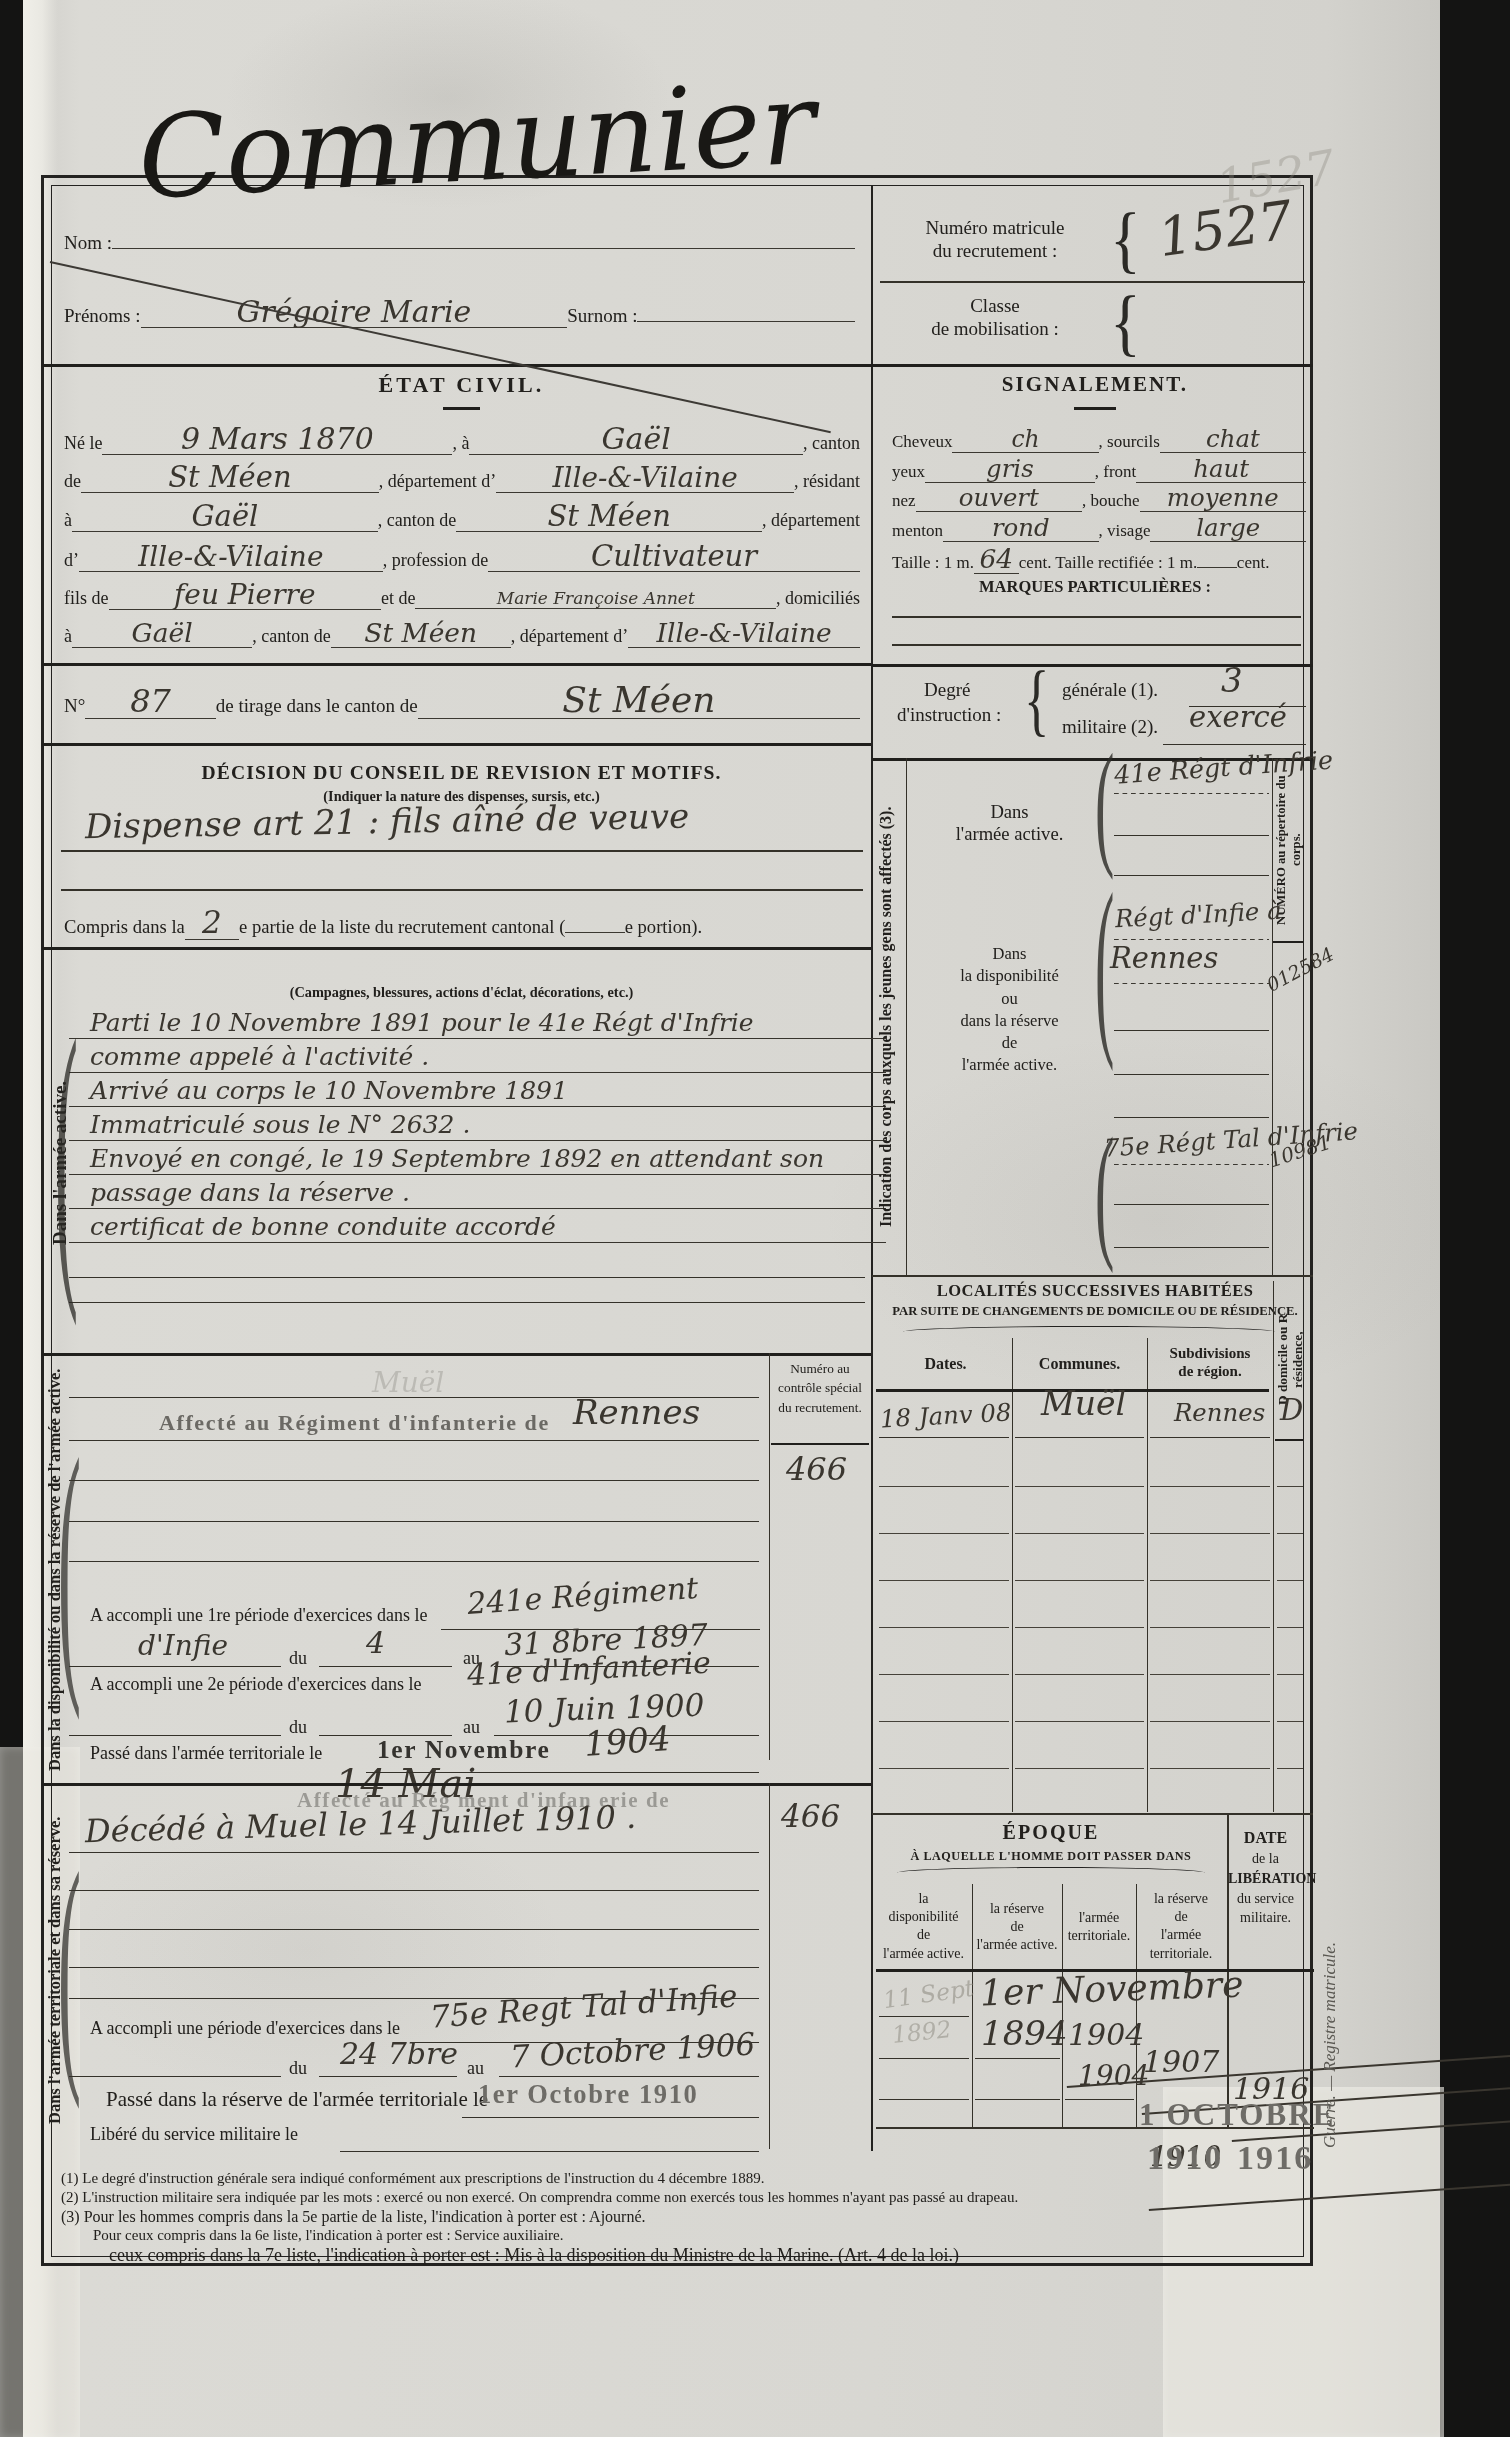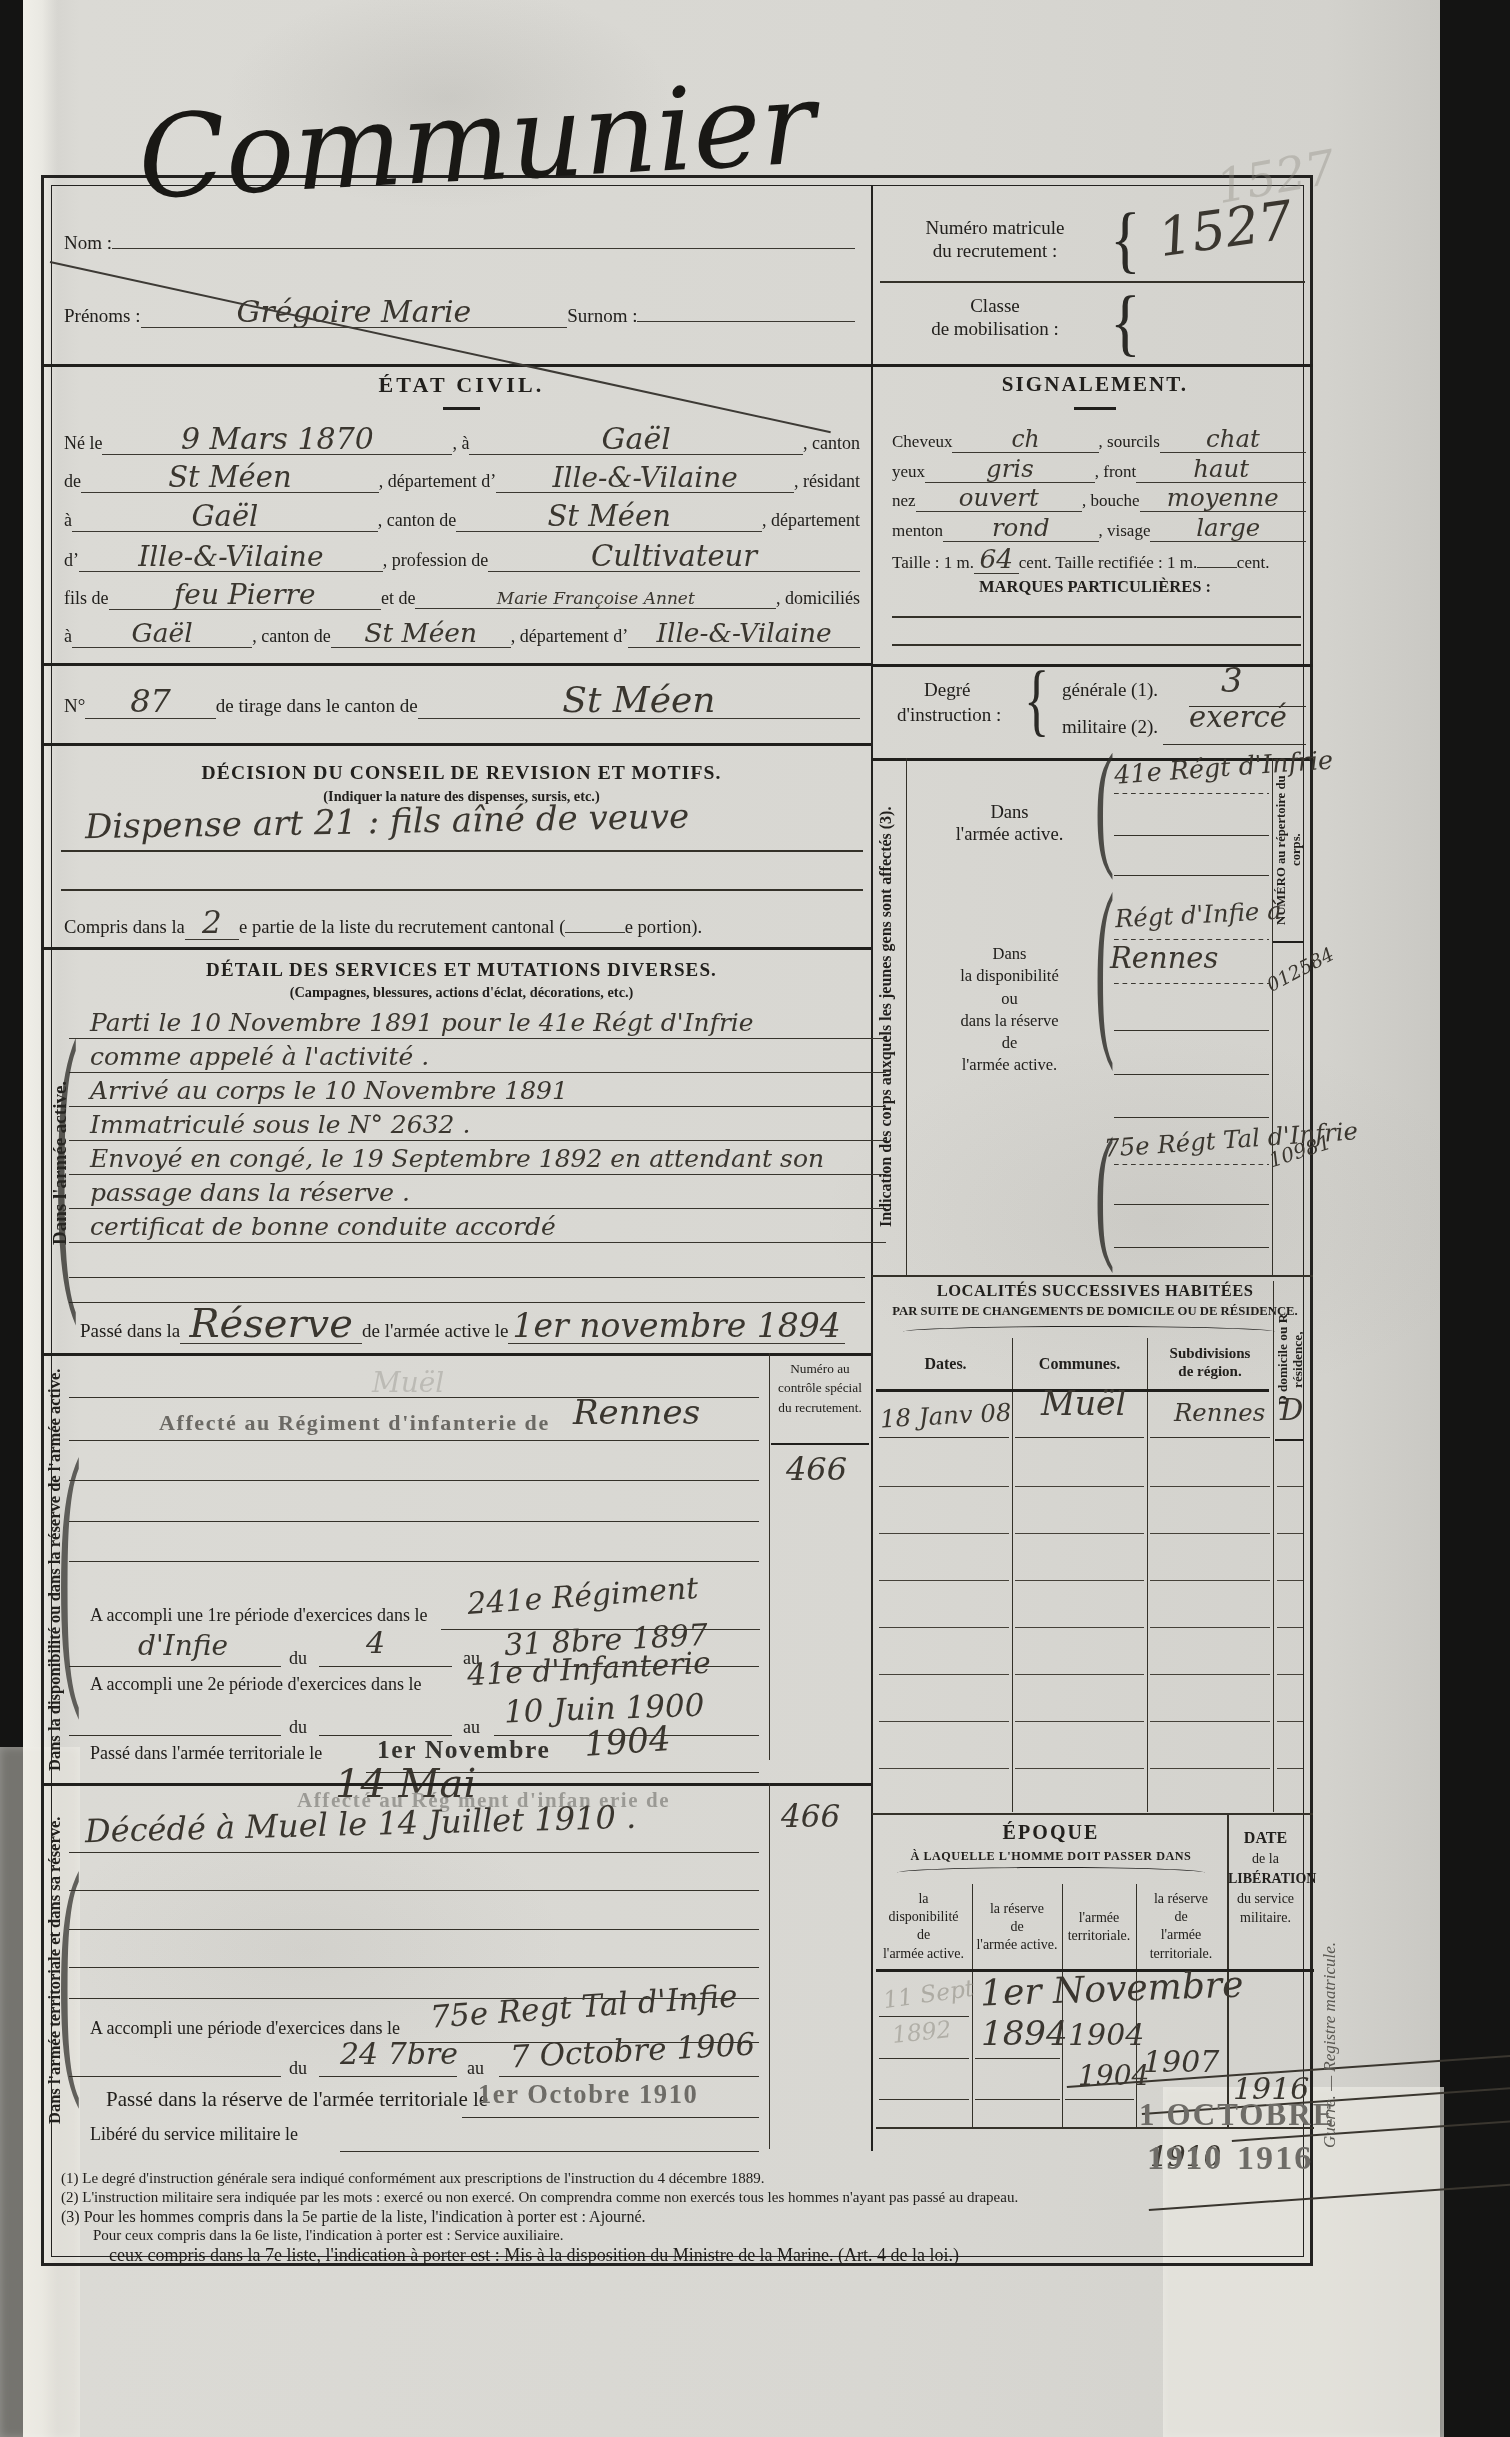--- a/index.html
+++ b/index.html
@@ -154,39 +154,32 @@
 
   <div class="row" style="left:64px;top:909px;width:796px;font-size:18.6px;">
     <span class="pl">Compris dans la</span>
     <span class="w" style="flex:.18;font-size:31px;">2</span>
     <span class="pl">e partie de la liste du recrutement cantonal (</span>
     <span class="w" style="flex:.2;"></span>
     <span class="pl">e portion).</span>
   </div>
   <div class="thick" style="left:42px;top:947px;width:829px;"></div>
 
-  <div class="pc" style="left:58px;top:959px;width:807px;font-size:19px;font-weight:bold;letter-spacing:1.1px;">DÉTAIL DES SERVICES ET MUTATIONS DIVERSES.</div>
   <div class="pc" style="left:58px;top:984px;width:807px;font-size:14.3px;font-weight:bold;">(Campagnes, blessures, actions d'éclat, décorations, etc.)</div>
 
   <div class="svc" style="top:1010px;">Parti le 10 Novembre 1891 pour le 41e Régt d'Infrie</div>
   <div class="svc" style="top:1044px;">comme appelé à l'activité .</div>
   <div class="svc" style="top:1078px;">Arrivé au corps le 10 Novembre 1891</div>
   <div class="svc" style="top:1112px;">Immatriculé sous le N° 2632 .</div>
   <div class="svc" style="top:1146px;">Envoyé en congé, le 19 Septembre 1892 en attendant son</div>
   <div class="svc" style="top:1214px;">certificat de bonne conduite accordé</div>
   <div class="svc" style="top:1180px;">passage dans la réserve .</div>
   <div class="rule" style="left:69px;top:1277px;width:796px;"></div>
   <div class="rule" style="left:69px;top:1302px;width:796px;"></div>
 
-  <div class="row" style="left:80px;top:1305px;width:765px;font-size:19px;">
-    <span class="pl">Passé dans la</span>
-    <span class="w" style="flex:.55;font-size:40px;">Réserve</span>
-    <span class="pl">de l'armée active le</span>
-    <span class="w f1" style="font-size:33px;">1er novembre 1894</span>
-  </div>
   <div class="thick" style="left:42px;top:1353px;width:829px;"></div>
 
   <div class="vlabel" style="left:49px;top:988px;height:350px;width:23.4px;font-size:19px;font-weight:bold;">Dans l'armée active.</div>
   <div class="brace" style="left:55px;top:1120px;font-size:69px;transform:scaleY(4.6);opacity:.75;">(</div>
   <div class="vlabel" style="left:46px;top:1365px;height:409px;width:32px;font-size:16.5px;font-weight:bold;">Dans la disponibilité ou dans la réserve de l'armée active.</div>
   <div class="brace" style="left:58px;top:1529px;font-size:69px;transform:scaleY(4.2);opacity:.7;">(</div>
   <div class="vlabel" style="left:46px;top:1795px;height:350px;width:32px;font-size:16.5px;font-weight:bold;">Dans l'armée territoriale et dans sa réserve.</div>
   <div class="brace" style="left:58px;top:1933px;font-size:69px;transform:scaleY(3.8);opacity:.7;">(</div>
 
   <div class="vline" style="left:769px;top:1353px;height:407px;"></div>

